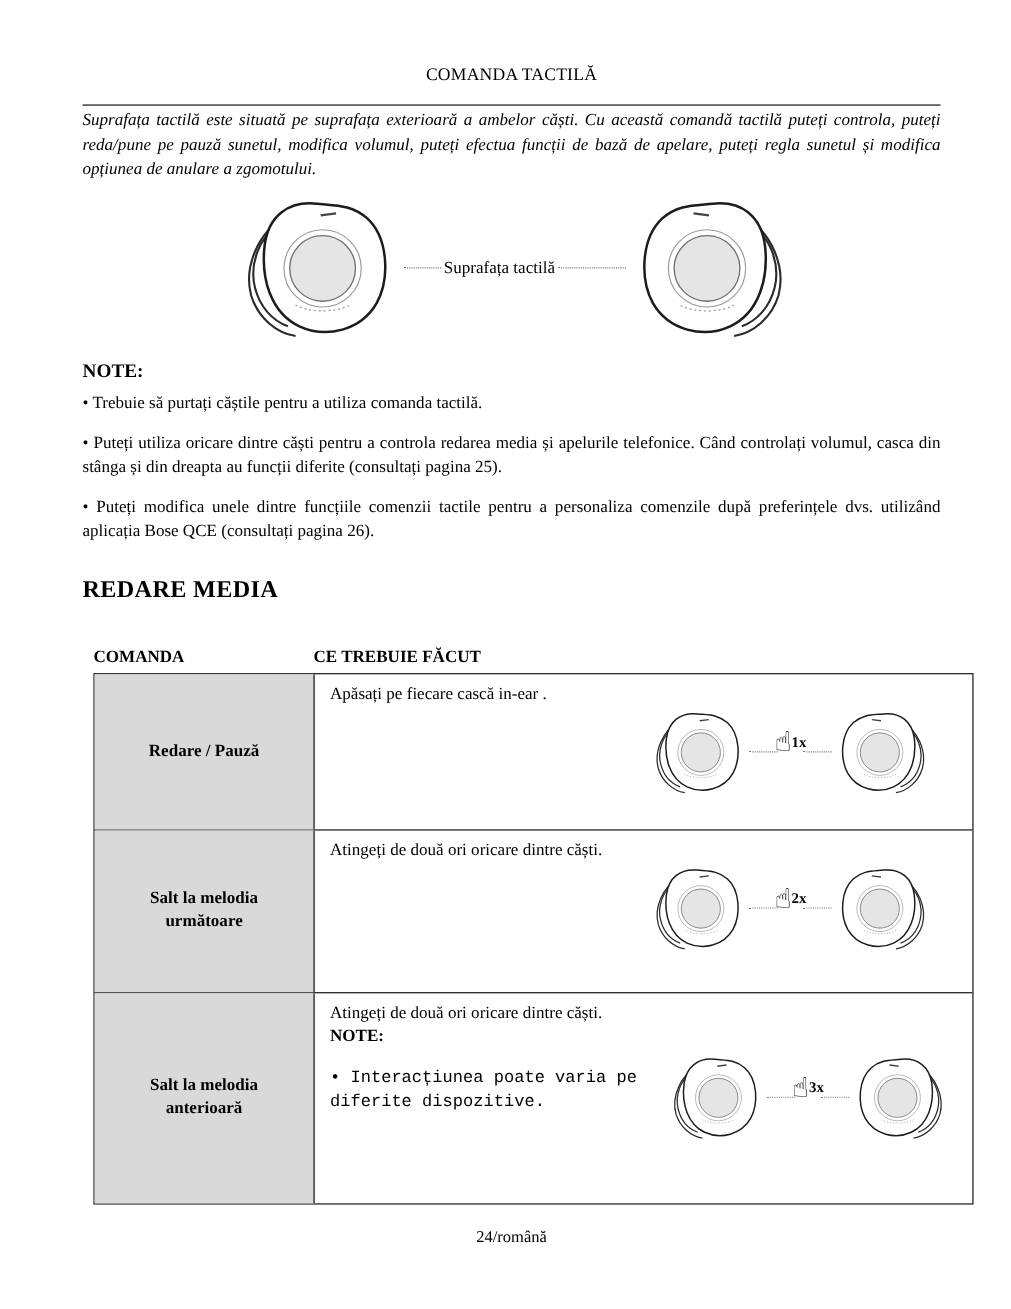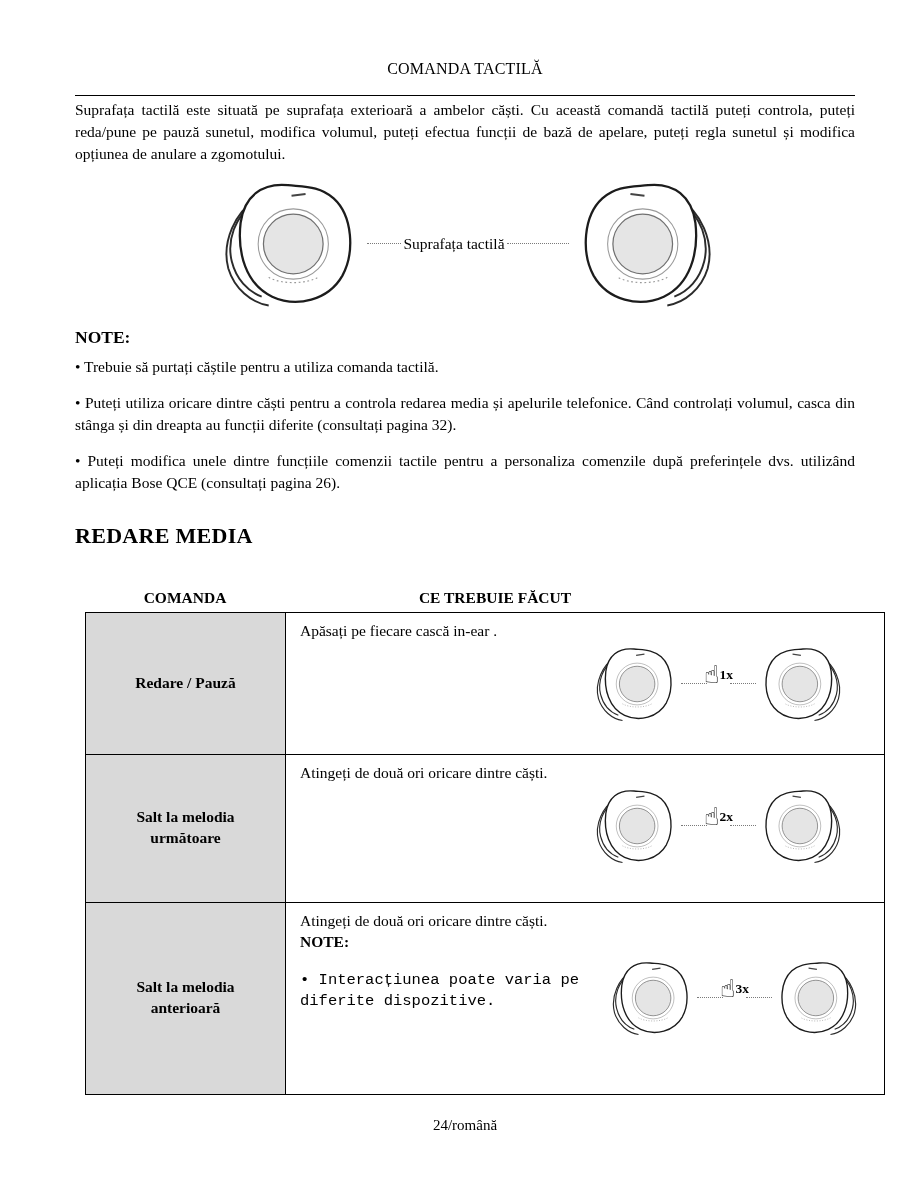--- a/index.html
+++ b/index.html
@@ -8,37 +8,37 @@
     width: 919px; height: 1190px; background: #ffffff; color: #000;
     font-family: "Liberation Serif", serif; font-size: 15.5px; line-height: 1.42;
     overflow: hidden;
   }
   .page { padding: 58px 64px 0 75px; }
 
   .title {
     text-align: center; font-size: 16px; letter-spacing: .2px;
     border-bottom: 1px solid #000; padding-bottom: 14px;
   }
-  .intro { text-align: justify; margin: 3px 0 6px; }
+  .intro { text-align: justify; margin: 3px 0 6px; font-style: italic; }
 
   .diagram { display: flex; align-items: center; justify-content: center; margin: 8px 0 0 6px; }
   .earbud-lg { width: 158px; height: 142px; }
   .flip { transform: scaleX(-1); }
   .dots { height: 0; border-bottom: 1.6px dotted #7a7a7a; }
   .dots-l { width: 34px; }
   .dots-r { width: 62px; }
   .diagram-label { margin: 0 2px; white-space: nowrap; }
 
   .note-h { font-weight: bold; font-size: 17.5px; margin: 10px 0 6px; }
   .bullet { text-align: justify; margin: 0 0 14px; }
 
   .section-h { font-weight: bold; font-size: 22px; margin: 26px 0 36px; letter-spacing: .3px; }
 
   .tbl-headers { display: grid; grid-template-columns: 200px 420px; margin: 0 0 3px 10px; font-weight: bold; }
-  .tbl-headers > div { text-align: center; }
+  .tbl-headers > div { }
 
   .tbl { margin-left: 10px; width: 800px; border: 1px solid #000; }
   .trow { display: grid; grid-template-columns: 200px 1fr; }
   .trow + .trow { border-top: 1px solid #000; }
   .cmd-cell {
     background: #d9d9d9; border-right: 1px solid #000;
     display: flex; align-items: center; justify-content: center;
     text-align: center; font-weight: bold; padding: 15px; line-height: 1.35;
   }
   .act-cell { padding: 7px 14px 6px; }
@@ -92,21 +92,21 @@
     <div class="dots dots-l"></div>
     <div class="diagram-label">Suprafața tactilă</div>
     <div class="dots dots-r"></div>
     <svg class="earbud-lg flip">
         <use href="#earbud"></use>
       </svg>
   </div>
 
   <div class="note-h">NOTE:</div>
   <p class="bullet">• Trebuie să purtați căștile pentru a utiliza comanda tactilă.</p>
-  <p class="bullet">• Puteți utiliza oricare dintre căști pentru a controla redarea media și apelurile telefonice. Când controlați volumul, casca din stânga și din dreapta au funcții diferite (consultați pagina 32).</p>
+  <p class="bullet">• Puteți utiliza oricare dintre căști pentru a controla redarea media și apelurile telefonice. Când controlați volumul, casca din stânga și din dreapta au funcții diferite (consultați pagina 25).</p>
   <p class="bullet">• Puteți modifica unele dintre funcțiile comenzii tactile pentru a personaliza comenzile după preferințele dvs. utilizând aplicația Bose QCE (consultați pagina 26).</p>
 
   <div class="section-h">REDARE MEDIA</div>
 
   <div class="tbl-headers">
     <div>COMANDA</div>
     <div>CE TREBUIE FĂCUT</div>
   </div>
 
   <div class="tbl">

